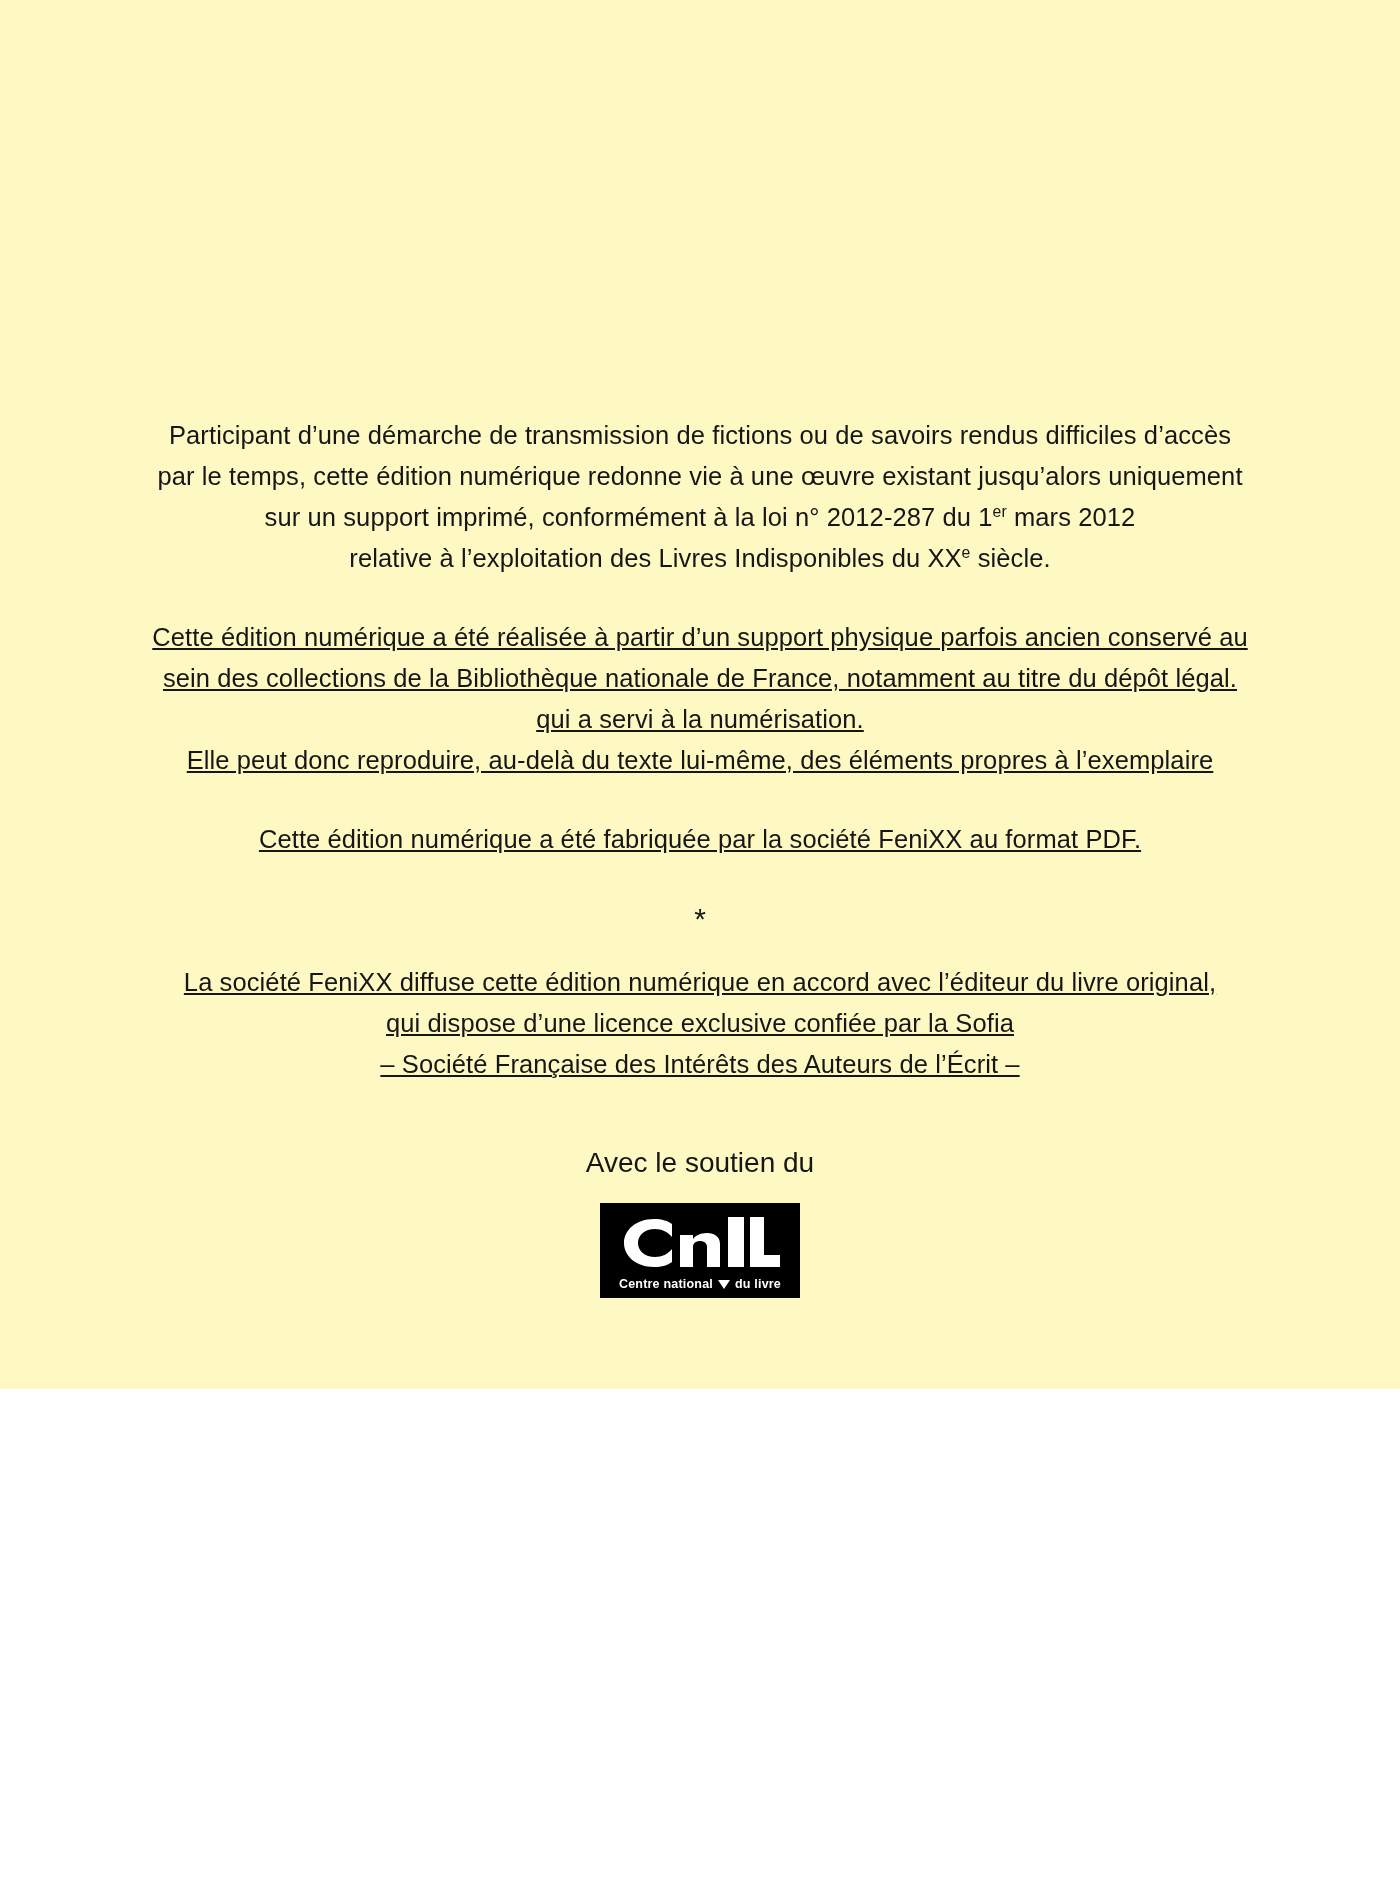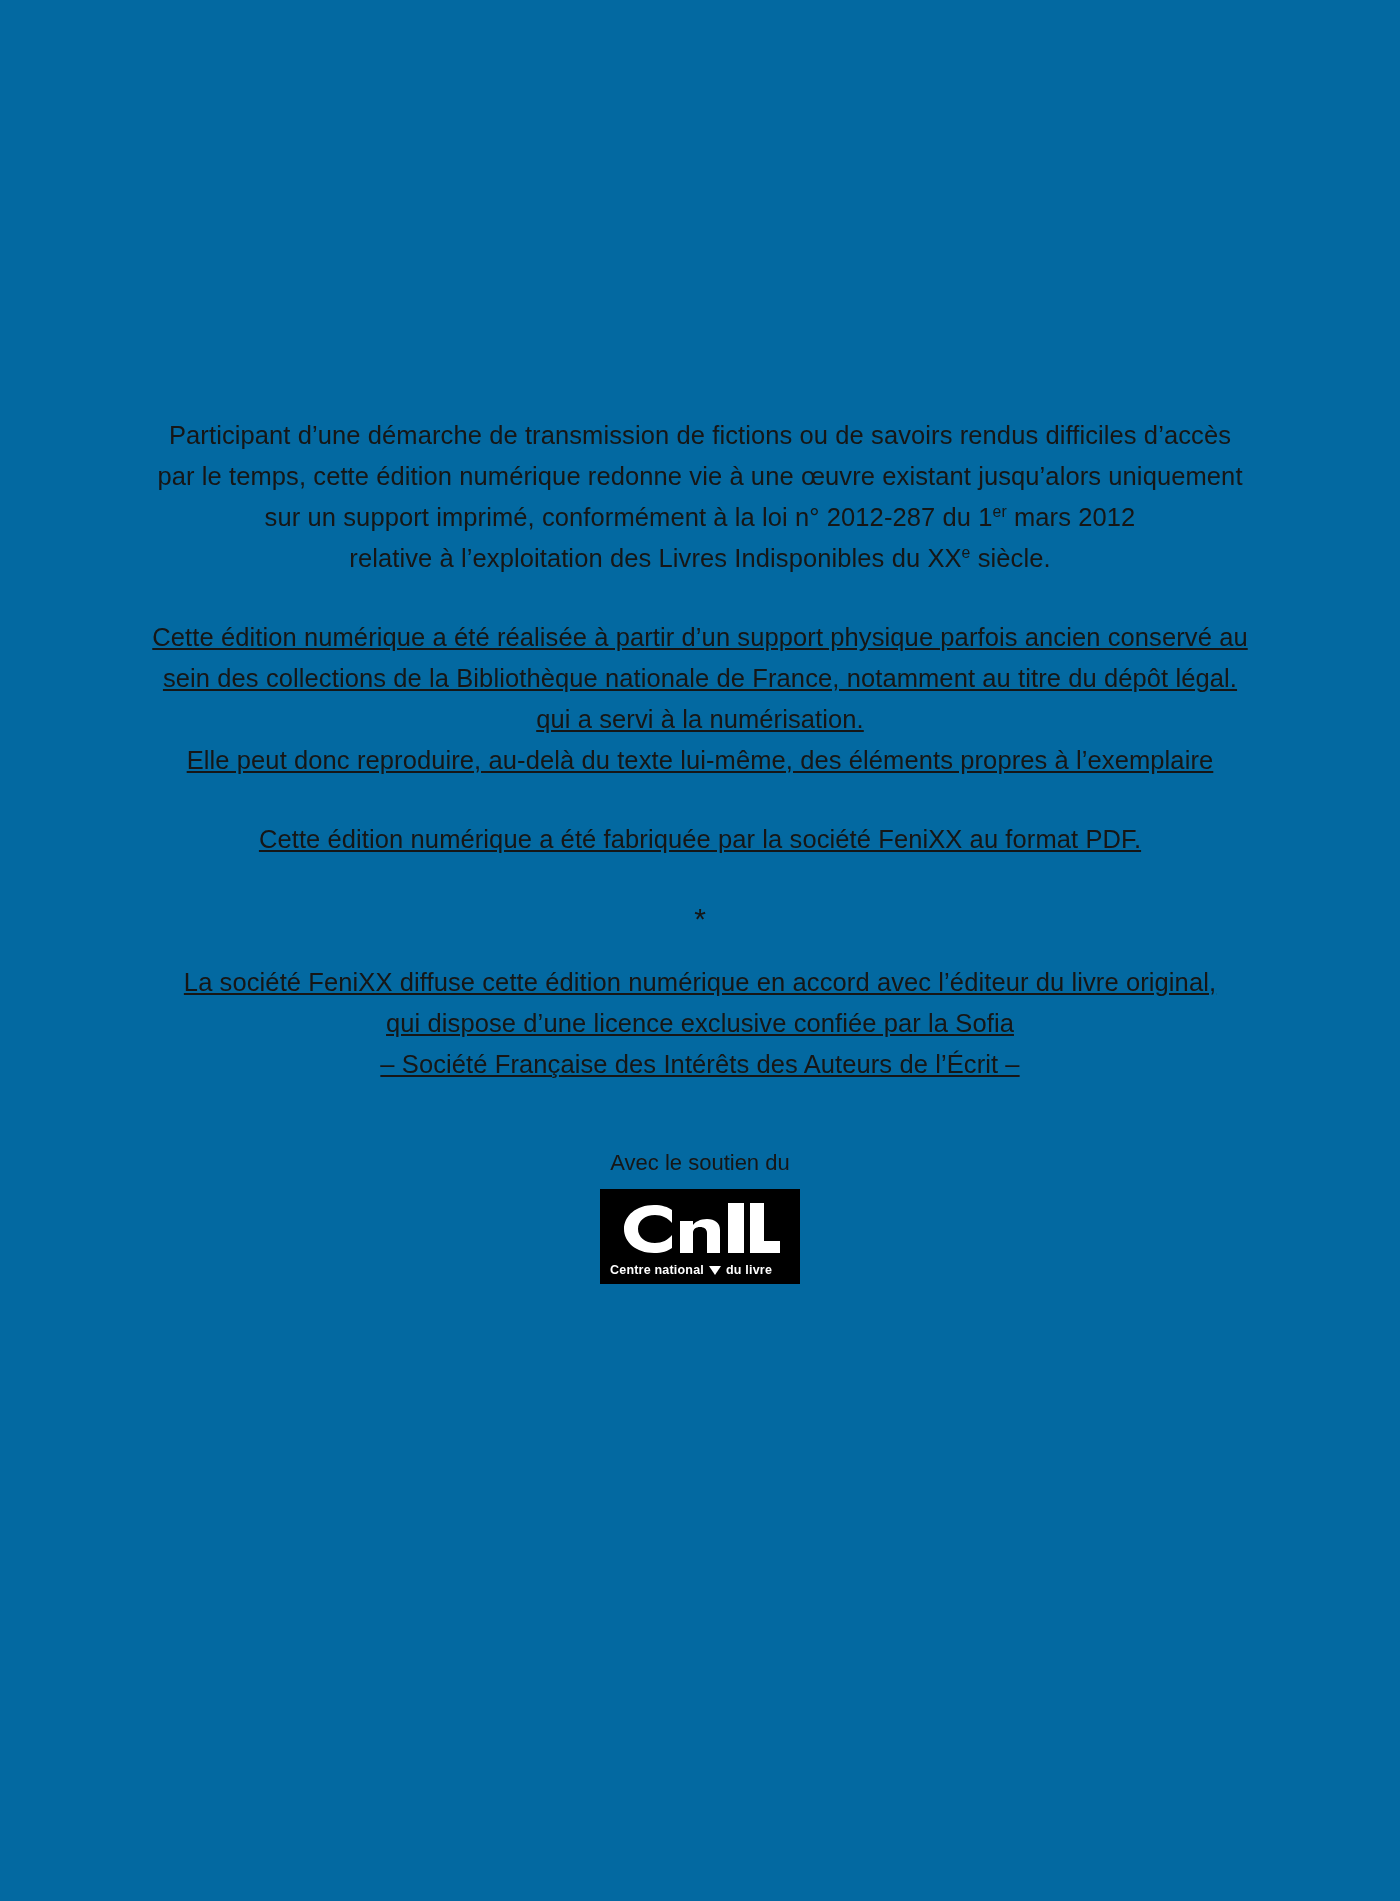--- a/index.html
+++ b/index.html
@@ -10,25 +10,25 @@
   body {
     width: 1400px;
     height: 1901px;
     font-family: "Liberation Sans", sans-serif;
     color: #1a1a1a;
     position: relative;
     overflow: hidden;
   }
   .page {
     width: 1400px;
-    height: 1901px;
+    height: 1389px;
     box-sizing: border-box;
     padding: 4px;
     position: relative;
-    background: #0369a1;
+    background: #fef9c3;
   }
   .content {
     position: absolute;
     left: 0;
     right: 0;
     top: 415px;
     width: 100%;
     text-align: center;
   }
   .para {
@@ -62,41 +62,41 @@
   }
   .para.after-asterisk {
     margin-top: 28px;
     text-decoration: underline;
   }
   .logo-block {
     margin-top: 62px;
     text-align: center;
   }
   .logo-caption {
-    font-size: 22px;
+    font-size: 28px;
     line-height: 32px;
     color: #161616;
-    margin-bottom: 10px;
+    margin-bottom: 24px;
   }
   .cnl-logo {
     display: inline-block;
     width: 200px;
     background: #000000;
     padding: 8px 10px 7px 10px;
     box-sizing: border-box;
     position: relative;
   }
   .cnl-wordmark {
     display: block;
     text-align: center;
     height: 64px;
   }
   .cnl-sub {
     display: block;
-    text-align: left;
+    text-align: center;
     color: #ffffff;
     font-size: 12.5px;
     font-weight: bold;
     letter-spacing: 0.2px;
     line-height: 14px;
     padding-top: 2px;
     white-space: nowrap;
   }
   .cnl-sub .sep {
     display: inline-block;

